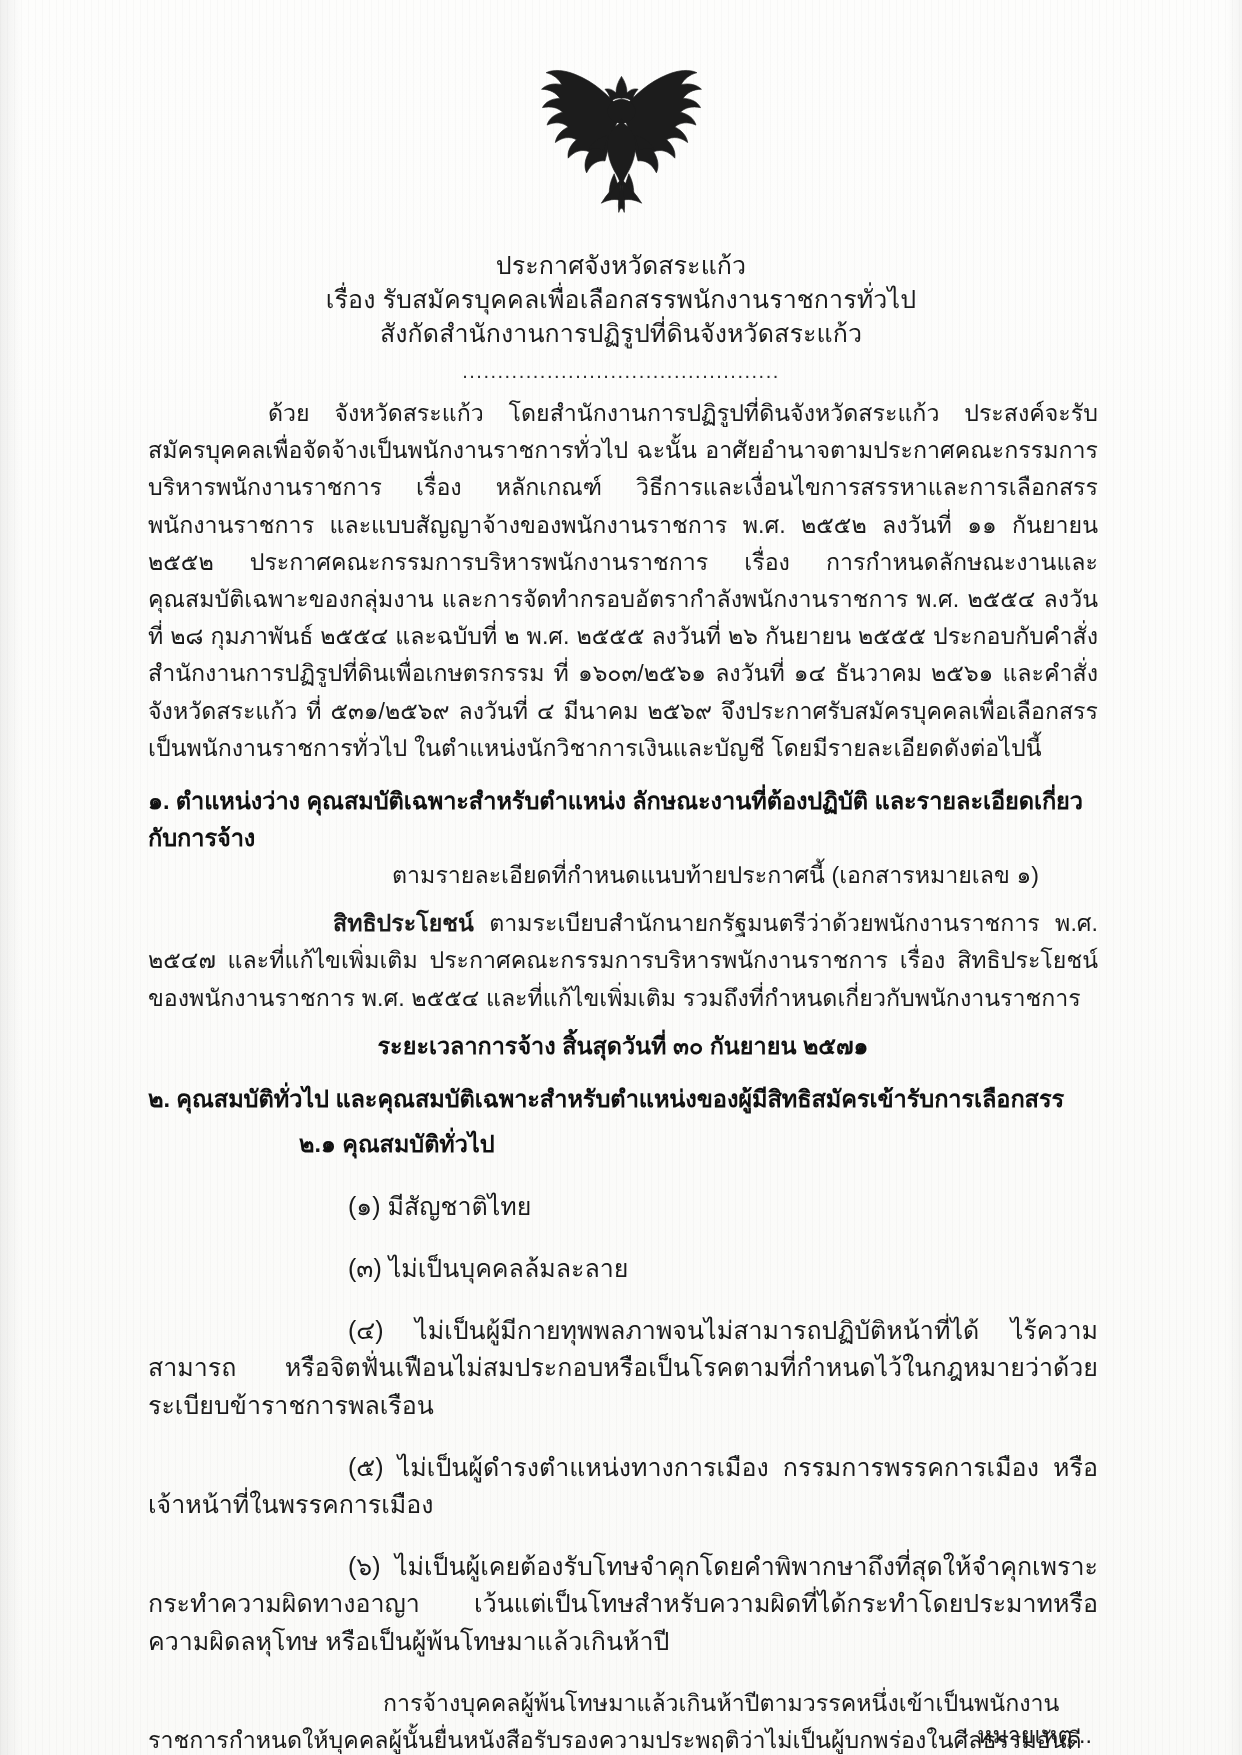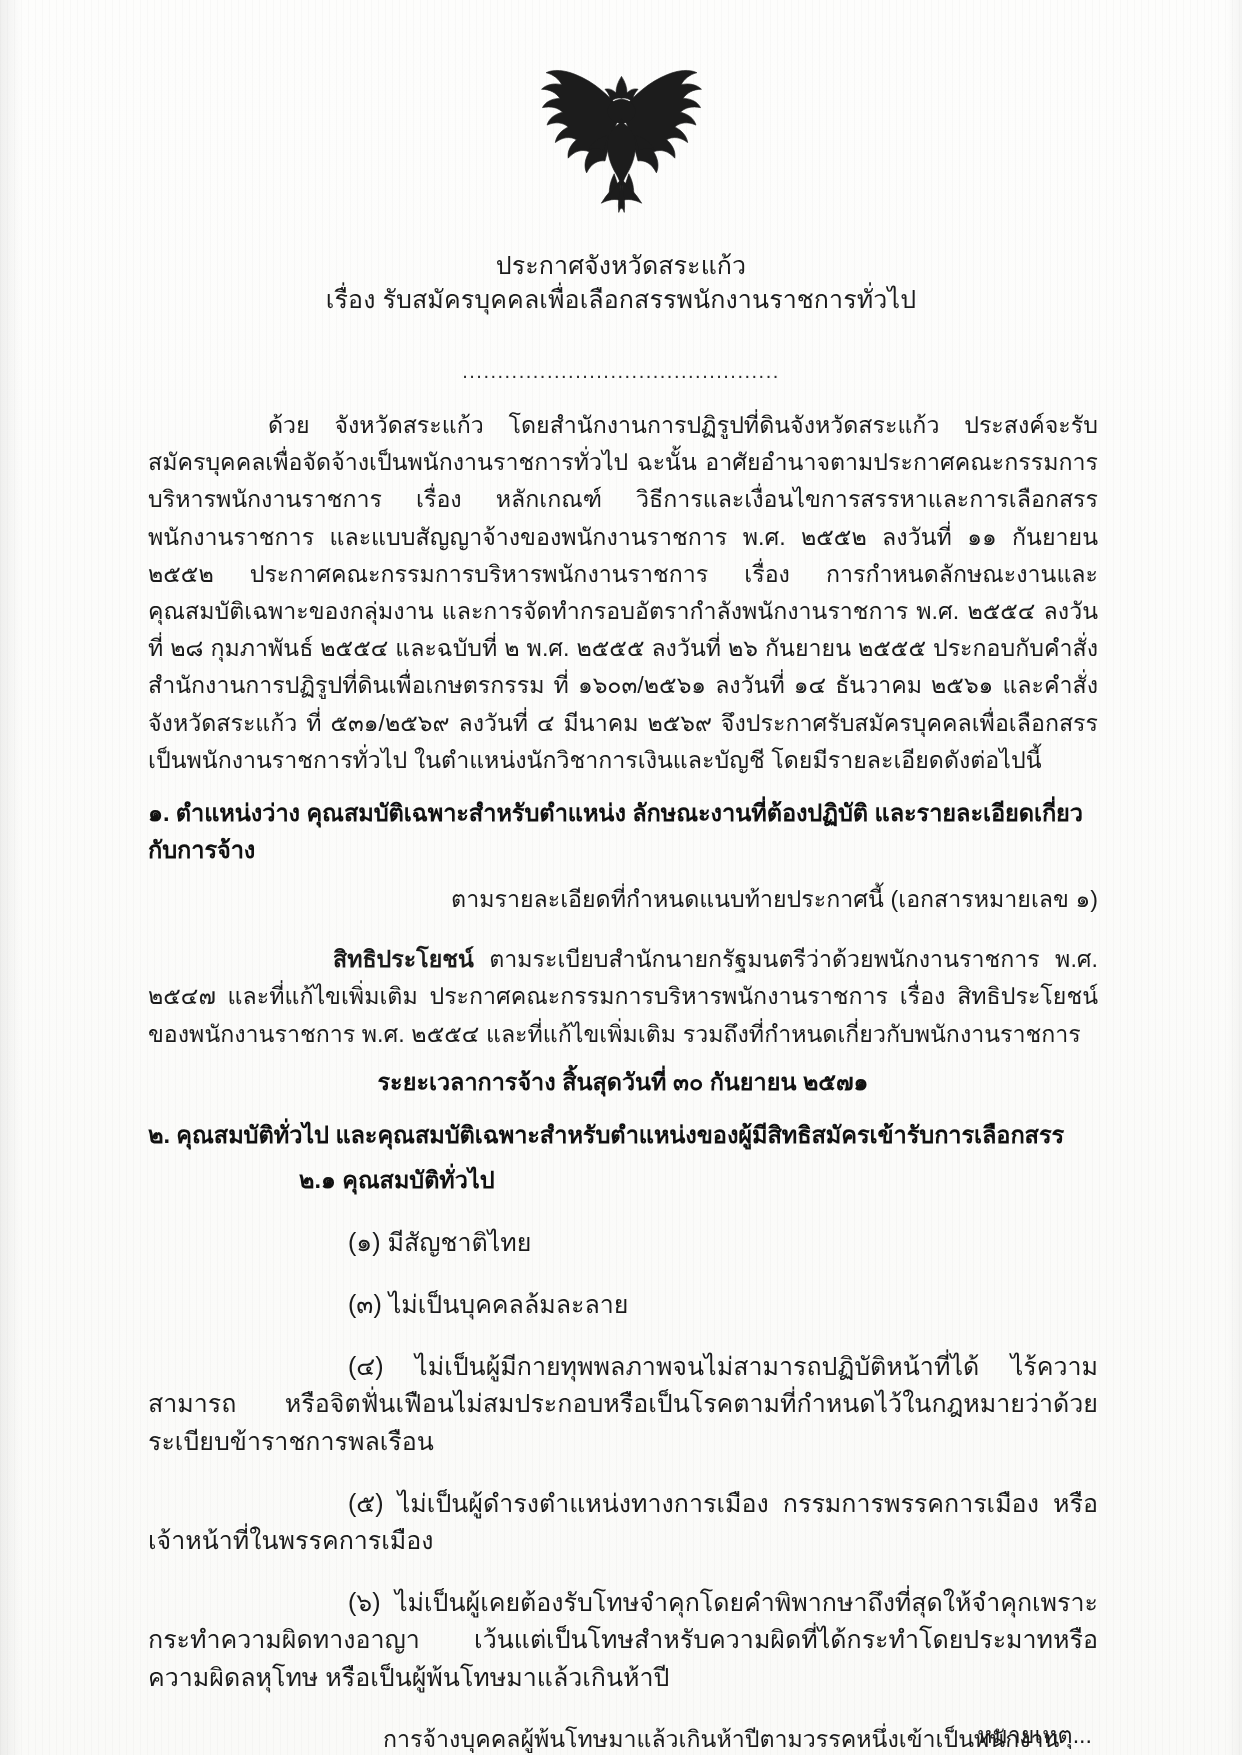--- a/index.html
+++ b/index.html
@@ -80,31 +80,31 @@
   }
 
   
   .body-area {
     position: absolute;
     left: 148px;
     top: 395px;
     width: 950px;
   }
   p.para {
-    margin: 12px 0 0 0;
+    margin: 0 0 0 0;
     font-family: "Liberation Sans", "DejaVu Sans", sans-serif;
     font-size: 23.2px;
     line-height: 37.2px;
     color: #1b1b1b;
     text-align: justify;
     text-justify: inter-word;
     letter-spacing: 0px;
     word-spacing: 0.2px;
   }
-  p.para.no-justify { text-align: right; }
+  p.para.no-justify { text-align: center; }
   .ind-1 { text-indent: 120px; }
   .ind-2 { text-indent: 185px; }
   .ind-3 { text-indent: 235px; }
 
   .gap-s { height: 11px; }
   .gap-m { height: 16px; }
 
   h2.sec-head {
     margin: 0;
     font-family: "Liberation Sans", "DejaVu Sans", sans-serif;
@@ -185,20 +185,21 @@
 
         <path d="M92 126 C88 134 86 142 87 150 C90 144 93 140 96 138 Z"></path>
         <path d="M108 126 C112 134 114 142 113 150 C110 144 107 140 104 138 Z"></path>
       </g>
     </svg>
   </div>
 
   <div class="doc-title-block">
     <div class="t-line">ประกาศจังหวัดสระแก้ว</div>
     <div class="t-line">เรื่อง  รับสมัครบุคคลเพื่อเลือกสรรพนักงานราชการทั่วไป</div>
+    <div class="t-line">สังกัดสำนักงานการปฏิรูปที่ดินจังหวัดสระแก้ว</div>
   </div>
 
   <div class="dotted-rule">.............................................</div>
 
   <div class="body-area">
 
     <p class="para ind-1">ด้วย จังหวัดสระแก้ว โดยสำนักงานการปฏิรูปที่ดินจังหวัดสระแก้ว ประสงค์จะรับสมัครบุคคลเพื่อจัดจ้างเป็นพนักงานราชการทั่วไป ฉะนั้น อาศัยอำนาจตามประกาศคณะกรรมการบริหารพนักงานราชการ เรื่อง หลักเกณฑ์ วิธีการและเงื่อนไขการสรรหาและการเลือกสรรพนักงานราชการ และแบบสัญญาจ้างของพนักงานราชการ พ.ศ. ๒๕๕๒ ลงวันที่ ๑๑ กันยายน ๒๕๕๒ ประกาศคณะกรรมการบริหารพนักงานราชการ เรื่อง การกำหนดลักษณะงานและคุณสมบัติเฉพาะของกลุ่มงาน และการจัดทำกรอบอัตรากำลังพนักงานราชการ พ.ศ. ๒๕๕๔ ลงวันที่ ๒๘ กุมภาพันธ์ ๒๕๕๔ และฉบับที่ ๒ พ.ศ. ๒๕๕๕ ลงวันที่ ๒๖ กันยายน ๒๕๕๕ ประกอบกับคำสั่งสำนักงานการปฏิรูปที่ดินเพื่อเกษตรกรรม ที่ ๑๖๐๓/๒๕๖๑ ลงวันที่ ๑๔ ธันวาคม ๒๕๖๑ และคำสั่งจังหวัดสระแก้ว ที่ ๕๓๑/๒๕๖๙ ลงวันที่ ๔ มีนาคม ๒๕๖๙ จึงประกาศรับสมัครบุคคลเพื่อเลือกสรรเป็นพนักงานราชการทั่วไป ในตำแหน่งนักวิชาการเงินและบัญชี โดยมีรายละเอียดดังต่อไปนี้</p>
 
     <div class="gap-m"></div>
 

